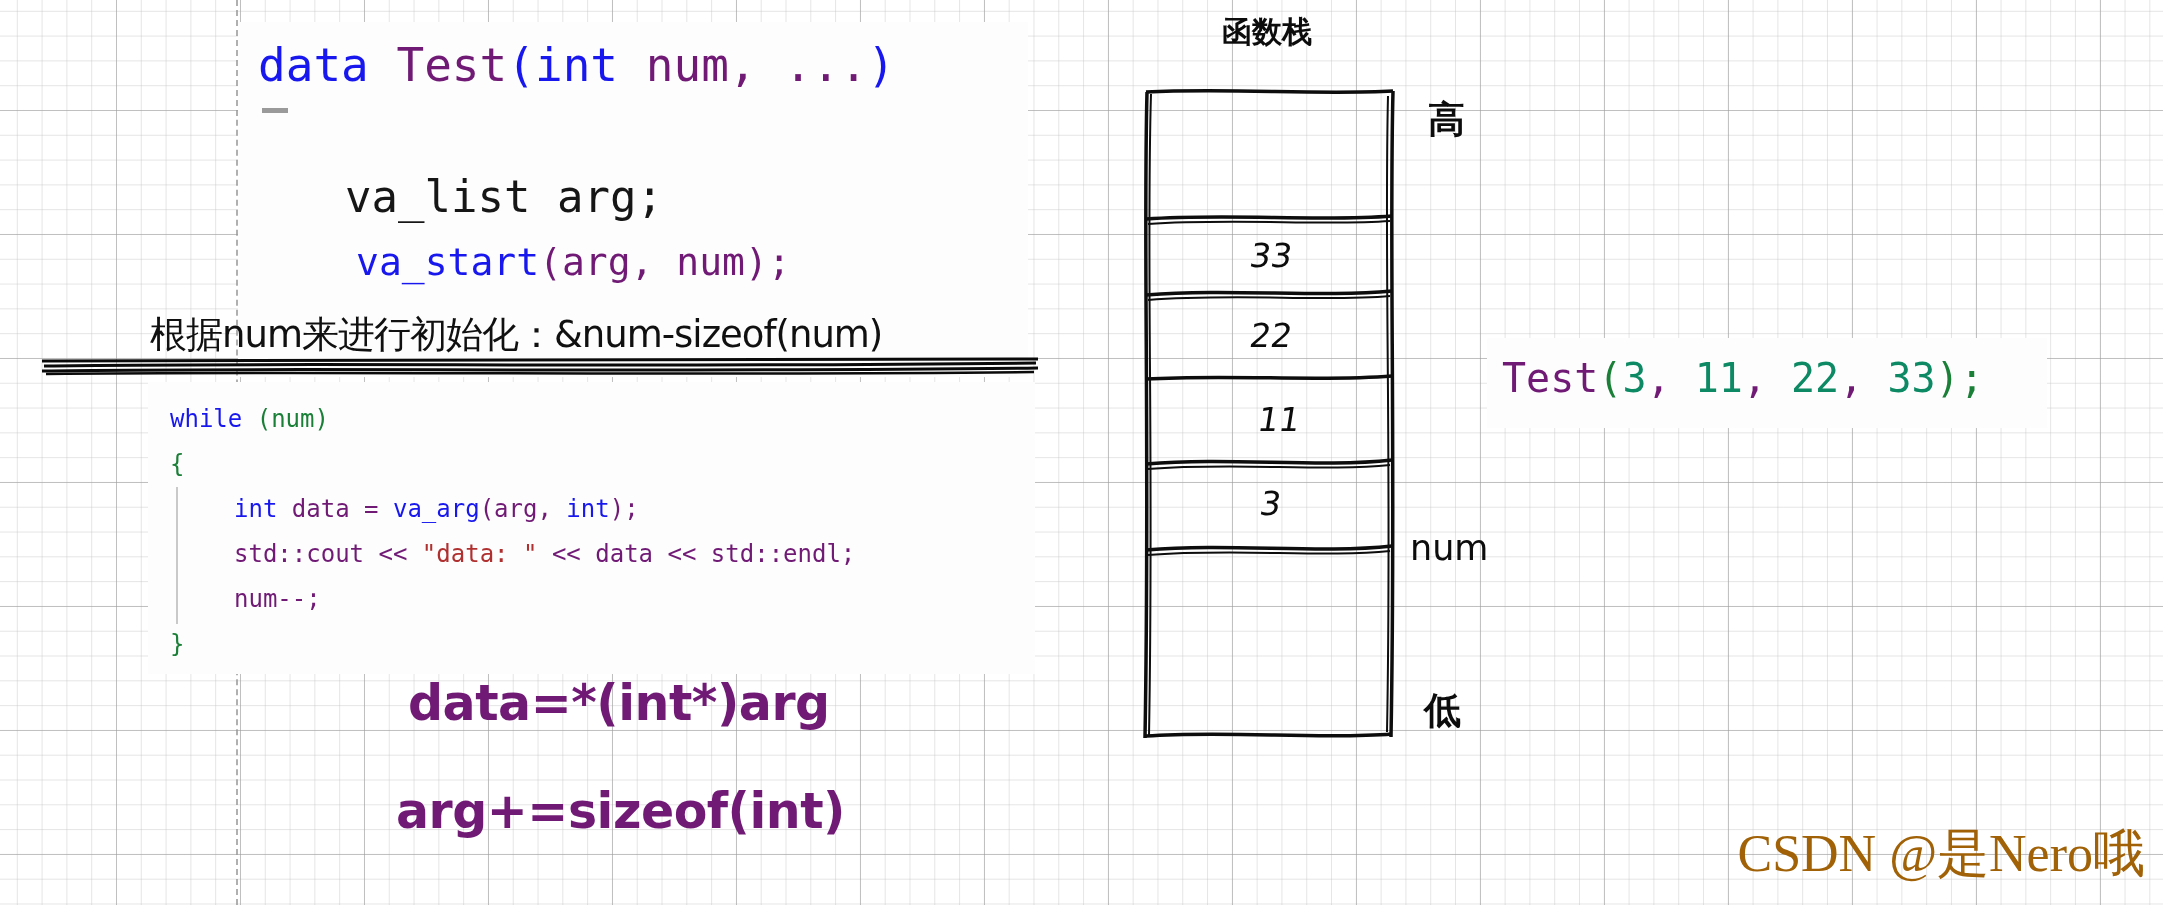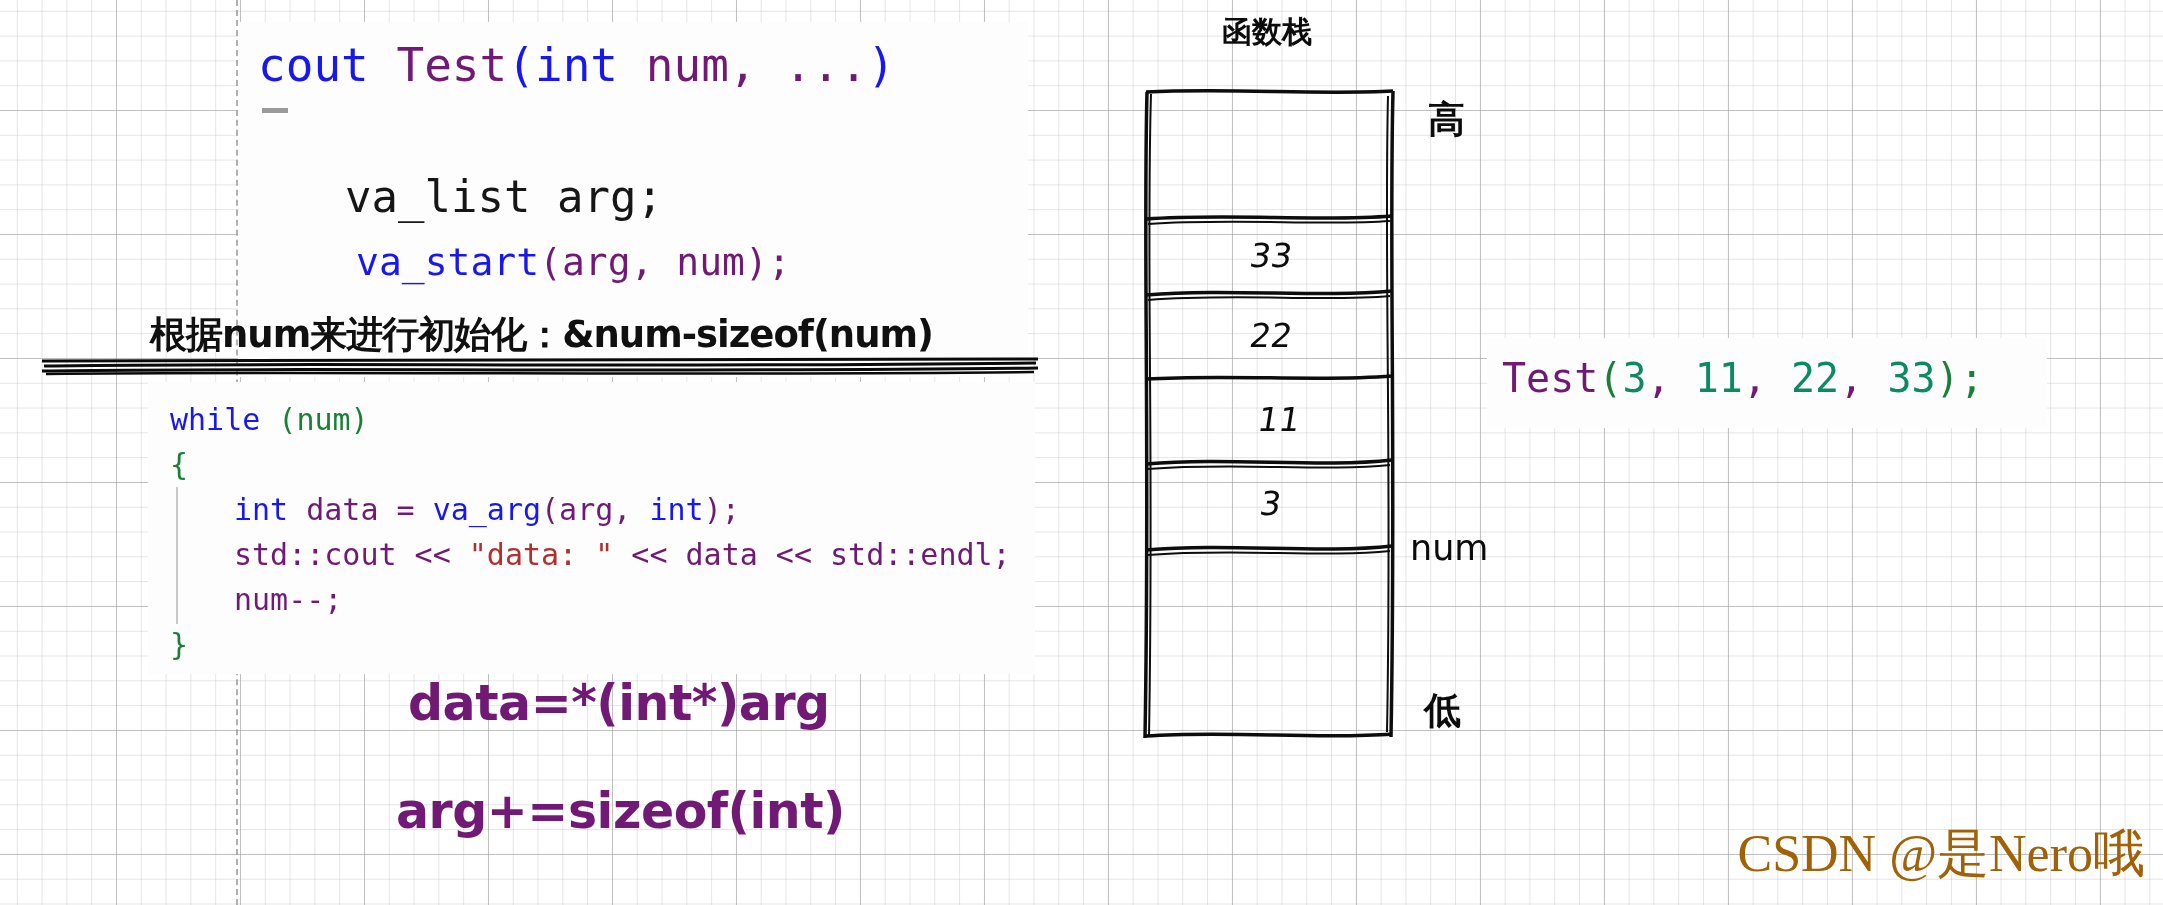--- a/index.html
+++ b/index.html
@@ -107,21 +107,21 @@
   .kw-red    { color: #b03030; }
 
   
   #note-line {
     position: absolute;
     left: 150px;
     top: 310px;
     font-size: 37px;
     color: #101010;
     font-family: "DejaVu Sans", sans-serif;
-    font-weight: 700;
+    font-weight: 400;
     white-space: nowrap;
     letter-spacing: -1px;
   }
 
   
   #rule-wrap {
     position: absolute;
     left: 40px;
     top: 352px;
     width: 1000px;
@@ -133,21 +133,21 @@
     left: 148px;
     top: 382px;
     width: 887px;
     height: 292px;
     background: #fdfdfd;
   }
   #code-block {
     position: absolute;
     left: 170px;
     top: 397px;
-    font-size: 30px;
+    font-size: 24px;
     line-height: 45px;
     color: #161616;
   }
   #indent-guide {
     position: absolute;
     left: 176px;
     top: 487px;
     width: 2px;
     height: 137px;
     background: #c9c9c9;
@@ -230,21 +230,21 @@
   }
 </style>
 </head>
 <body>
 
 <div id="canvas"></div>
 <div id="guide-line"></div>
 
 <div class="panel" id="sig-panel"></div>
 
-<div id="sig-line" class="code-mono"><span class="kw-blue">cout</span><span class="kw-black"> </span><span class="kw-black">Test</span><span class="kw-blue">(</span><span class="kw-blue">int</span><span class="kw-black"> </span><span class="kw-black">num</span><span class="kw-black">, </span><span class="kw-black">...</span><span class="kw-blue">)</span></div>
+<div id="sig-line" class="code-mono"><span class="kw-blue">data</span><span class="kw-black"> </span><span class="kw-black">Test</span><span class="kw-blue">(</span><span class="kw-blue">int</span><span class="kw-black"> </span><span class="kw-black">num</span><span class="kw-black">, </span><span class="kw-black">...</span><span class="kw-blue">)</span></div>
 <div id="sig-underscore"></div>
 
 <div id="valist-line" class="code-mono">va_list arg;</div>
 
 <div id="vastart-line" class="code-mono"><span class="kw-blue">va_start</span><span class="kw-black">(arg, num);</span></div>
 
 <div id="note-line">根据num来进行初始化：&amp;num-sizeof(num)</div>
 
 <div id="rule-wrap">
   <svg width="1000" height="28" viewBox="0 0 1000 28">

